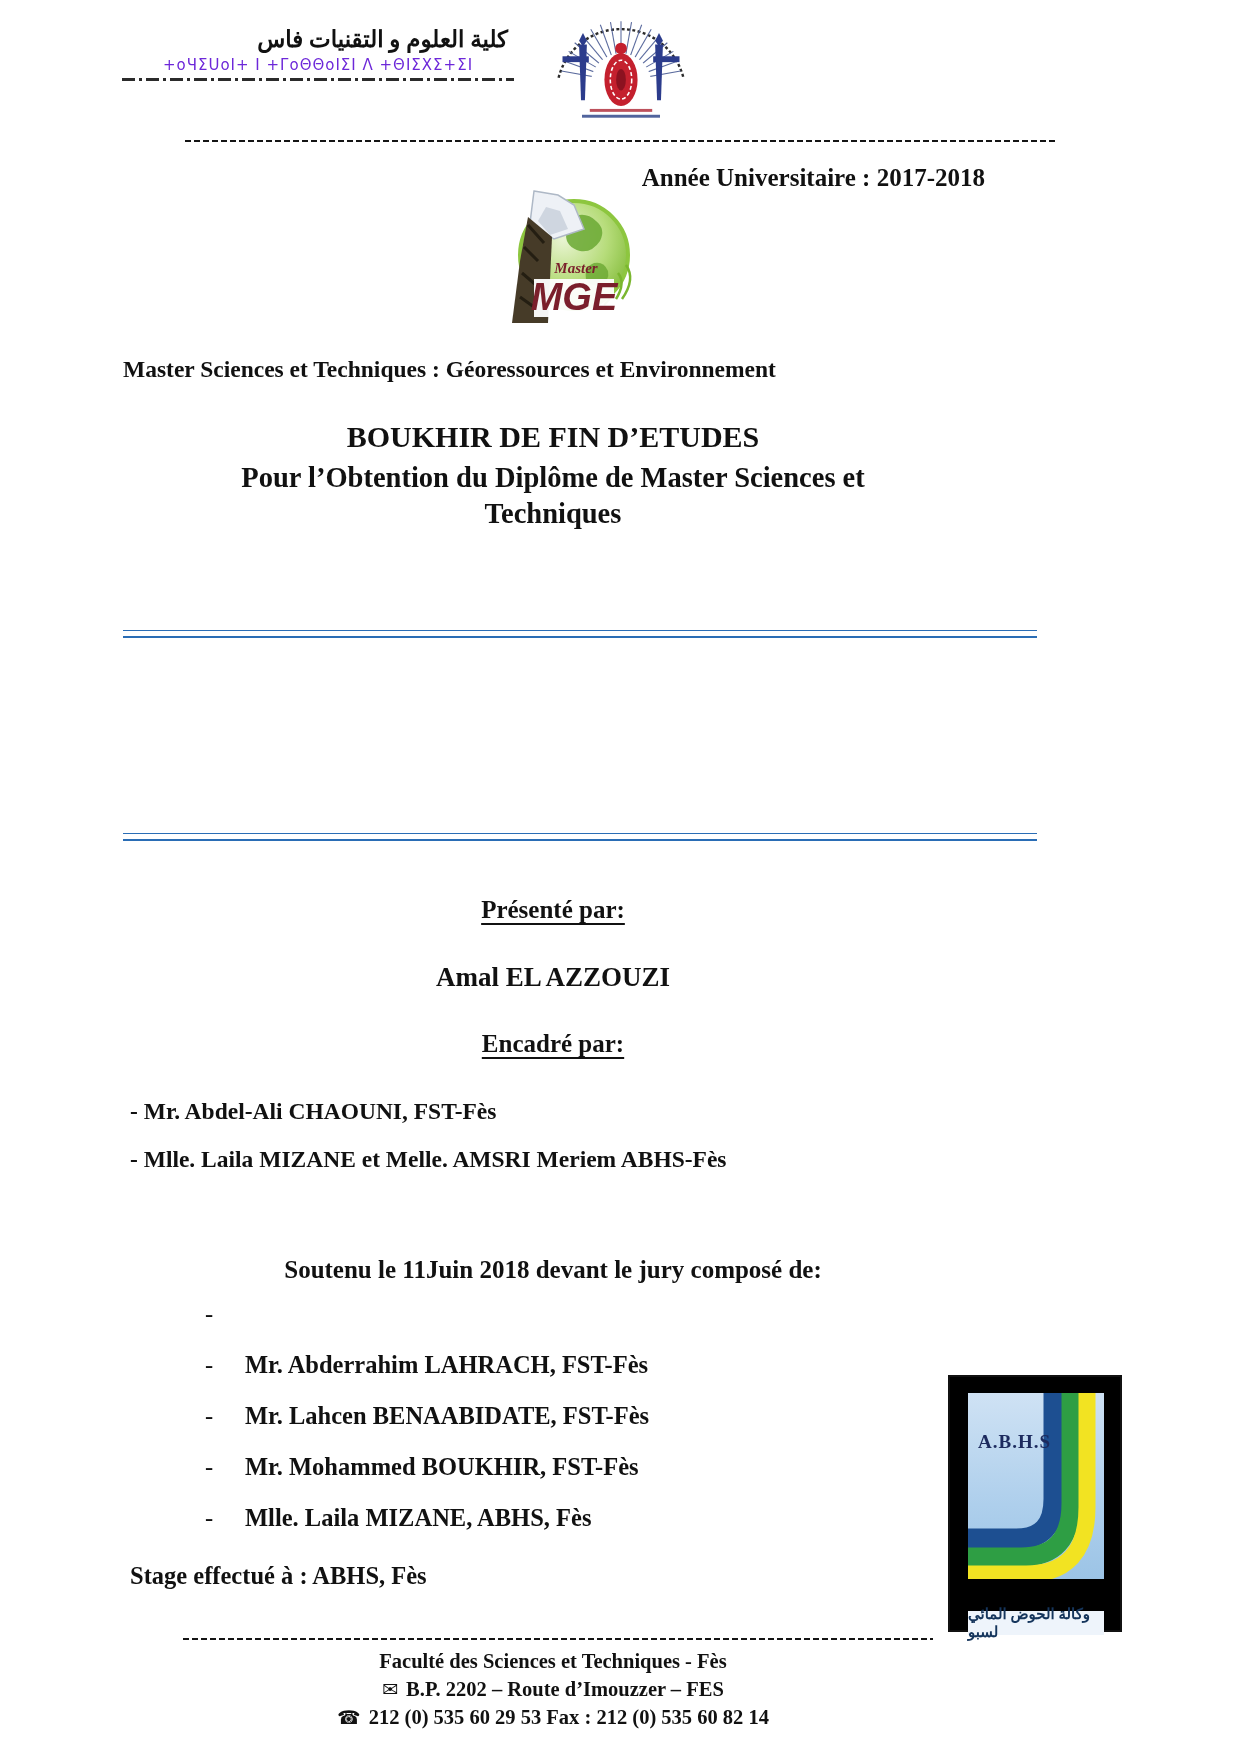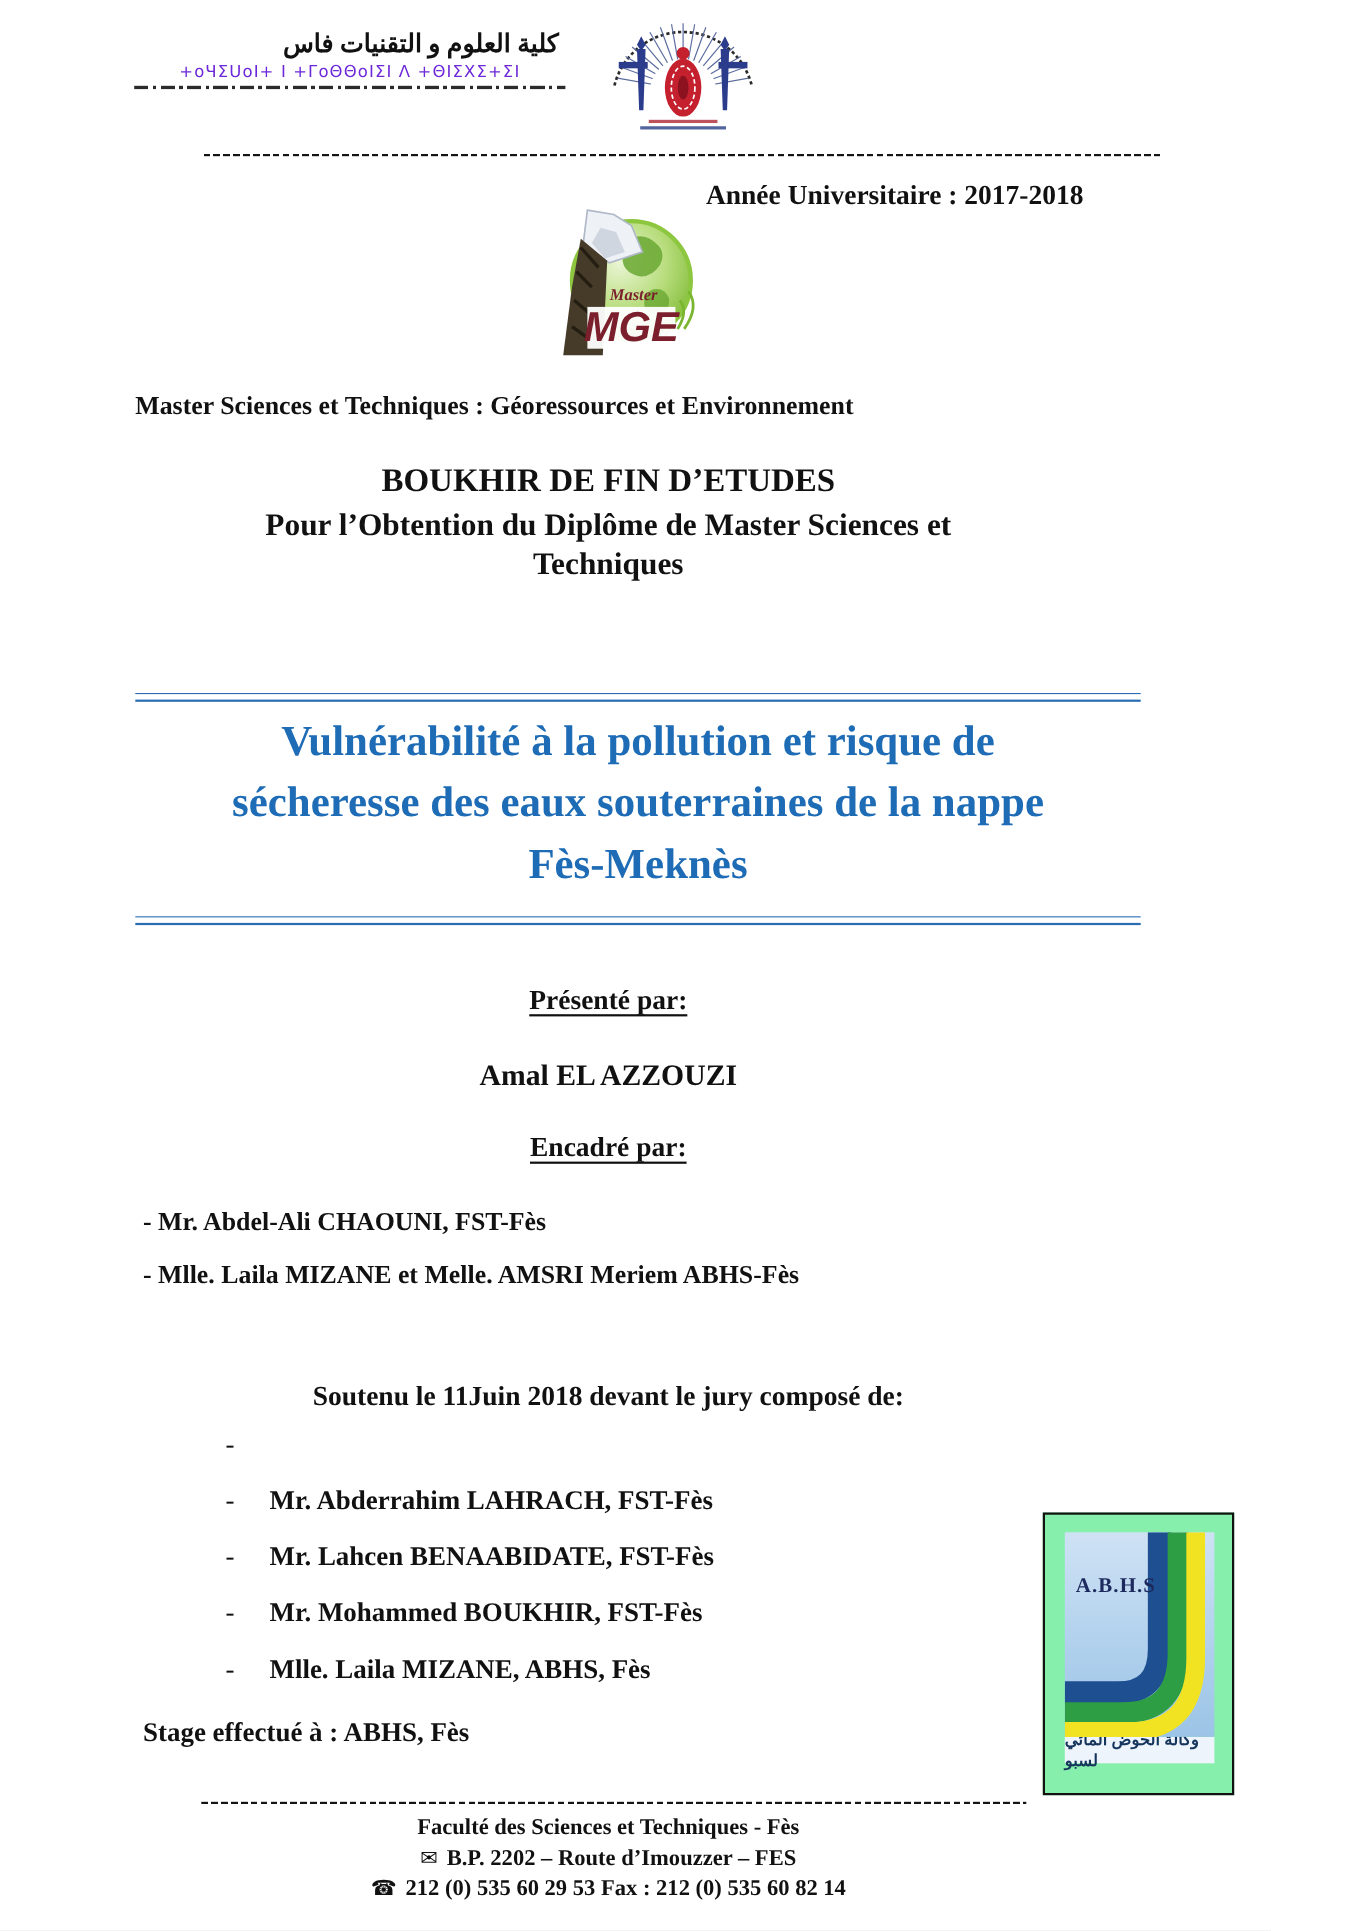--- a/index.html
+++ b/index.html
@@ -42,26 +42,26 @@
   .encadre{top:1030px;font-size:25px;}
   .supervisors{position:absolute;left:130px;top:1098px;font-size:23.5px;font-weight:bold;}
   .supervisors div{margin-bottom:21px;}
   .soutenu{position:absolute;left:123px;top:1256px;width:860px;text-align:center;font-size:25px;font-weight:bold;}
   
   .jury{position:absolute;left:205px;top:1300px;font-size:24.5px;font-weight:bold;}
   .jury .row{display:flex;margin-bottom:23px;}
   .jury .bullet{font-weight:normal;width:40px;}
   .stage{position:absolute;left:130px;top:1562px;font-size:24.5px;font-weight:bold;}
   
-  .abhs{position:absolute;left:948px;top:1375px;width:170px;height:253px;border:2px solid #111;background:#86efac;}
+  .abhs{position:absolute;left:948px;top:1375px;width:170px;height:253px;border:2px solid #111;background:#000000;}
   .abhs-inner{position:absolute;left:18px;top:16px;width:136px;height:222px;}
   .abhs-sky{position:relative;width:136px;height:186px;background:linear-gradient(180deg,#cfe2f4 0%,#aecfec 60%,#9cc4e6 100%);overflow:hidden;}
   .abhs-sky svg{position:absolute;left:0;top:0;}
   .abhs-acronym{position:absolute;left:10px;top:38px;font-size:19px;font-weight:bold;color:#1c2a5e;letter-spacing:1px;}
-  .abhs-strip{width:136px;height:24px;background:#eef4fb;display:flex;align-items:center;justify-content:center;}
+  .abhs-strip{width:136px;height:24px;background:#eef4fb;display:flex;align-items:center;justify-content:center;margin-top:32px;}
   .abhs-strip .ar{font-size:15px;font-weight:bold;color:#15355c;}
   
   .footer{position:absolute;left:123px;top:1650px;width:860px;text-align:center;font-weight:bold;font-size:20.5px;}
   .footer .fl{margin-bottom:5px;}
   .footer .icon{font-family:"DejaVu Sans",sans-serif;font-size:19px;margin-right:8px;}
 </style>
 </head>
 <body>
 
 <div class="page">
@@ -140,25 +140,20 @@
 
   <div class="program">Master Sciences et Techniques : Géoressources et Environnement</div>
 
   <div class="memoire">
     <div class="l1">BOUKHIR DE FIN D’ETUDES</div>
     <div class="l2">Pour l’Obtention du Diplôme de Master Sciences et</div>
     <div class="l3">Techniques</div>
   </div>
 
   <div class="blueline bl1"></div>
-  <div class="maintitle">
-    <div>Vulnérabilité à la pollution et risque de</div>
-    <div>sécheresse des eaux souterraines de la nappe</div>
-    <div>Fès-Meknès</div>
-  </div>
   <div class="blueline bl2"></div>
 
   <div class="center-col presente">
     <span class="u">Présenté par:</span>
   </div>
   <div class="center-col author">Amal EL AZZOUZI</div>
   <div class="center-col encadre">
     <span class="u">Encadré par:</span>
   </div>
 

